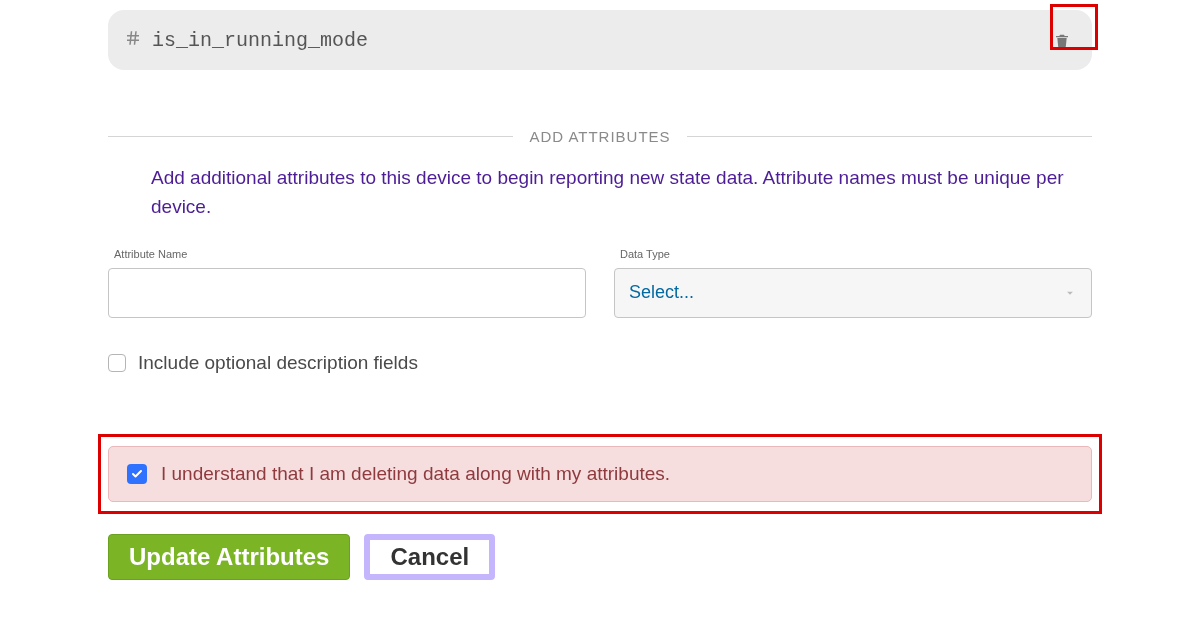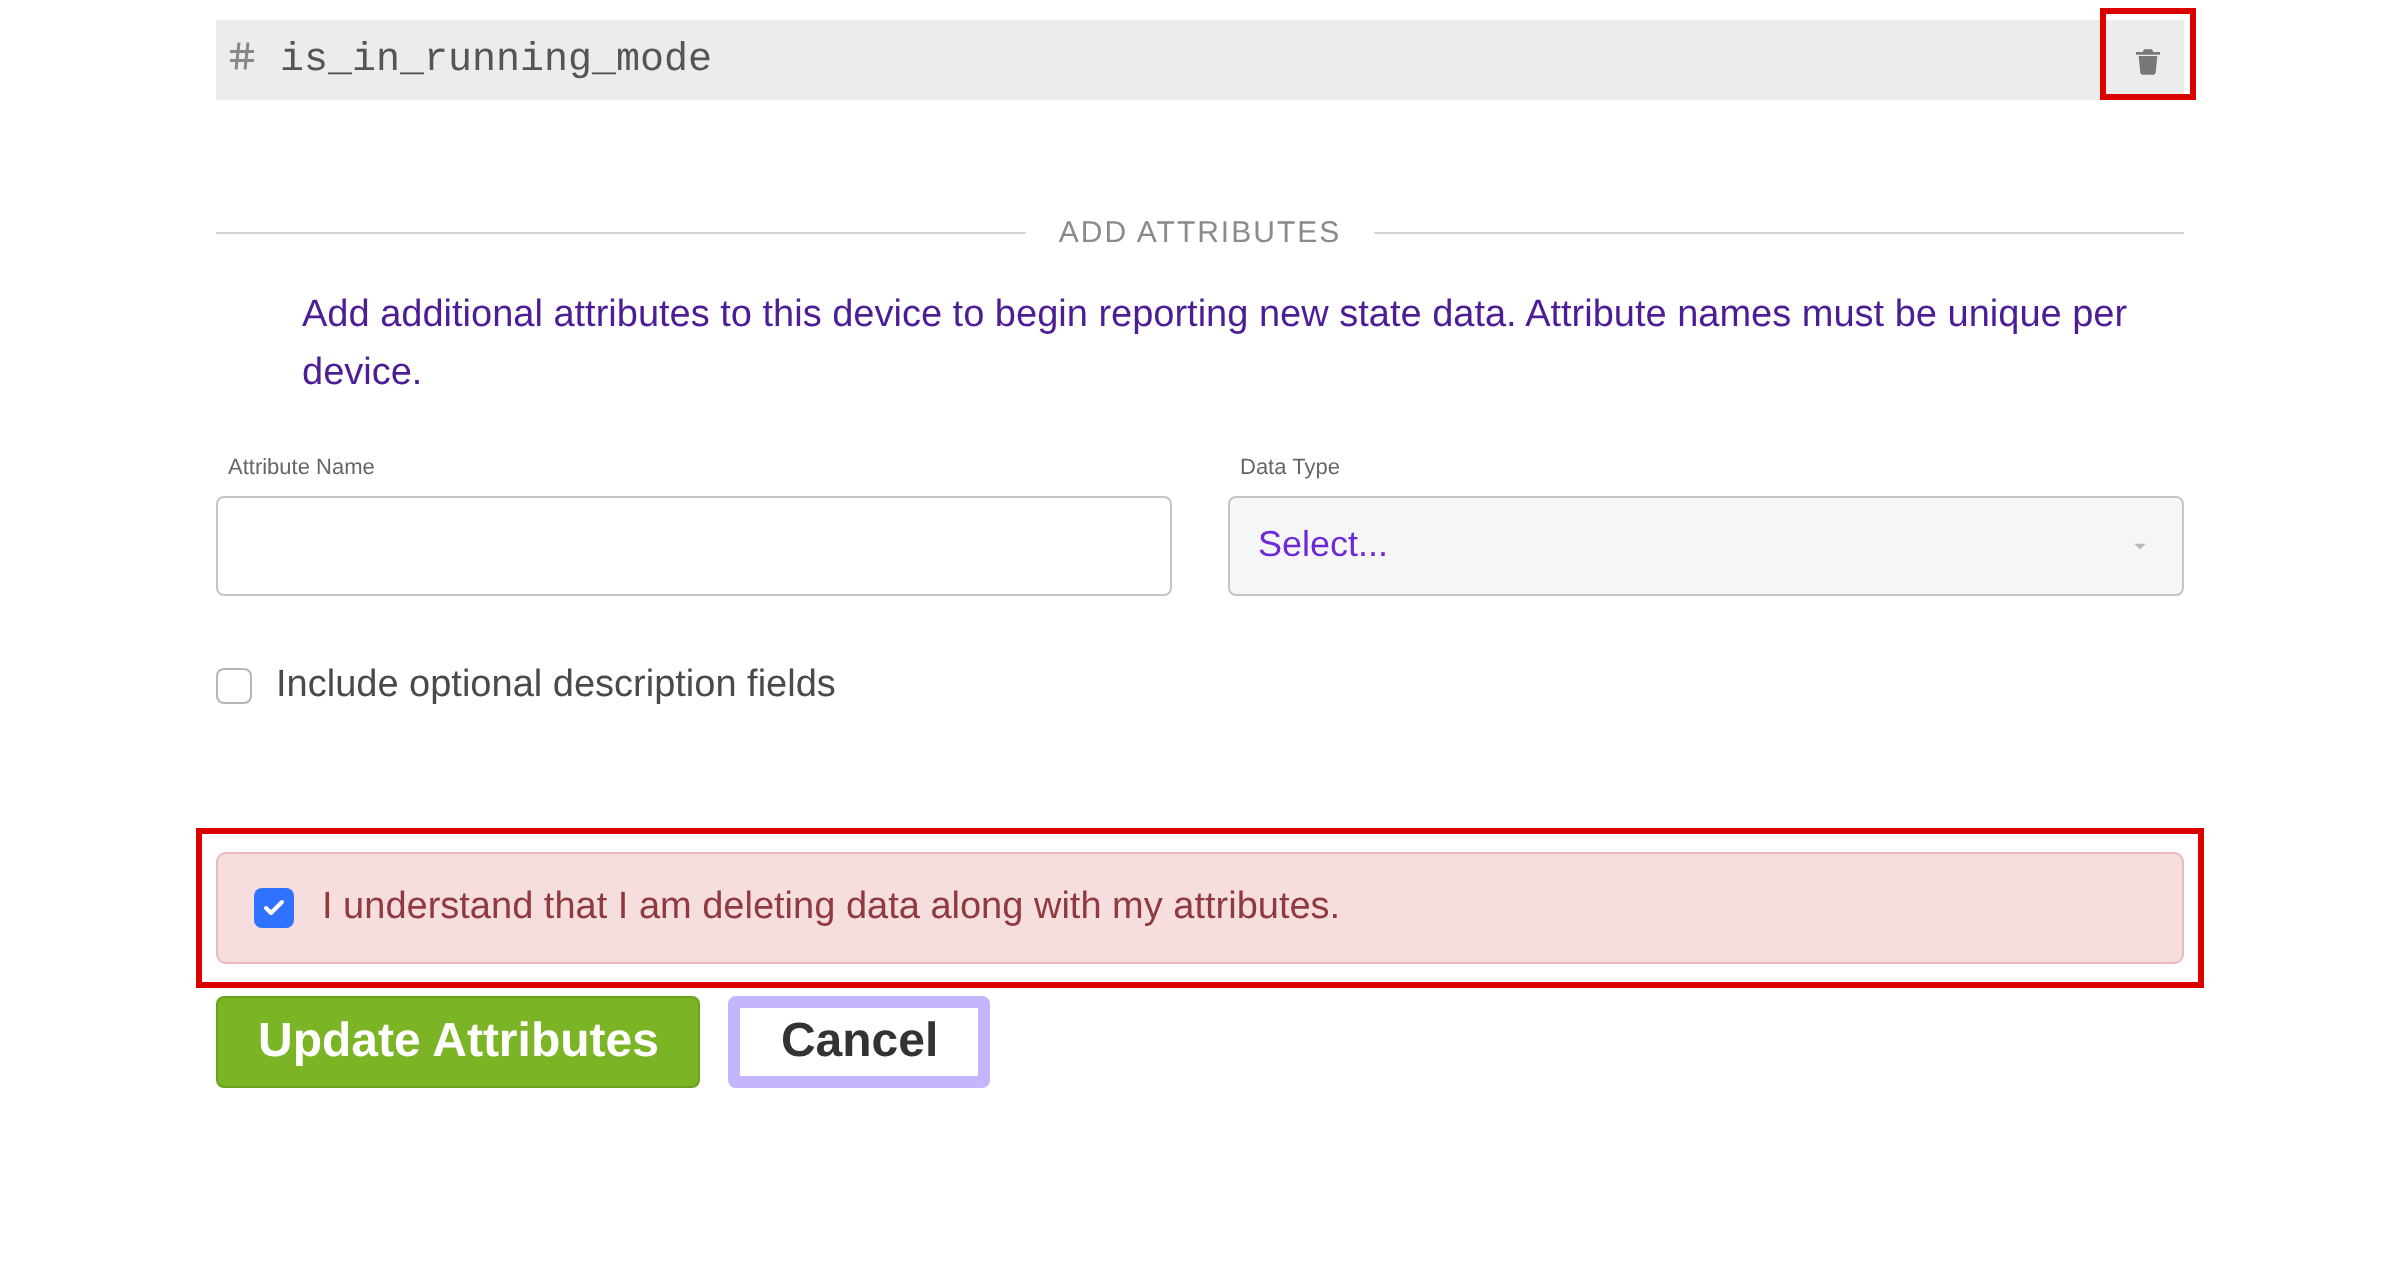--- a/index.html
+++ b/index.html
@@ -9,25 +9,25 @@
     font-size: 18px;
     color: #4a4a4a;
     width: 1200px;
     background: #fff;
   }
   .page { padding: 10px 108px 0 108px; }
 
   
   .attr-bar {
     background: #ececec;
-    border-radius: 0;
+    border-radius: 16px;
     display: flex;
     align-items: center;
-    padding: 0 4px;
-    height: 40px;
+    padding: 0 16px;
+    height: 60px;
     position: relative;
   }
   .hash-icon { margin-right: 10px; }
   .attr-name {
     font-family: Menlo, Consolas, "Courier New", monospace;
     font-size: 20px;
     color: #555;
   }
   .trash-btn {
     margin-left: auto;
@@ -68,38 +68,38 @@
     border:1px solid #c5c5c5; border-radius:4px;
     font-size:18px; padding:0 12px;
     background:#fff;
   }
   .select {
     width:100%; height:50px;
     border:1px solid #c5c5c5; border-radius:4px;
     background:#f6f6f6;
     display:flex; align-items:center; justify-content:space-between;
     padding:15px 14px; cursor:pointer;
-    font-size:18px; color:#6d28d9;
+    font-size:18px; color:#0369a1;
   }
   .select svg { flex-shrink:0; }
 
   
   .opt-row { display:flex; align-items:center; gap:12px; margin-top:34px; }
   .chk-empty {
     width:18px; height:18px; border:1.5px solid #b5b5b5; border-radius:4px;
     background:#fff;
   }
   .chk-checked {
     width:20px; height:20px; border-radius:4px;
     background:#2f72ff; display:flex; align-items:center; justify-content:center;
   }
   .opt-label { font-size:19px; color:#4a4a4a; cursor:pointer; }
 
   
-  .warn-wrap { position:relative; margin-top:72px; margin-bottom:16px; }
+  .warn-wrap { position:relative; margin-top:72px; margin-bottom:32px; }
   .warn-box {
     background:#f6dedf;
     border:1px solid #e9b8ba;
     border-radius:5px;
     padding:16px 18px;
     display:flex; align-items:center; gap:14px;
   }
   .warn-text { font-size:19px; color:#8f3a3e; }
   .highlight-warn {
     position:absolute;

